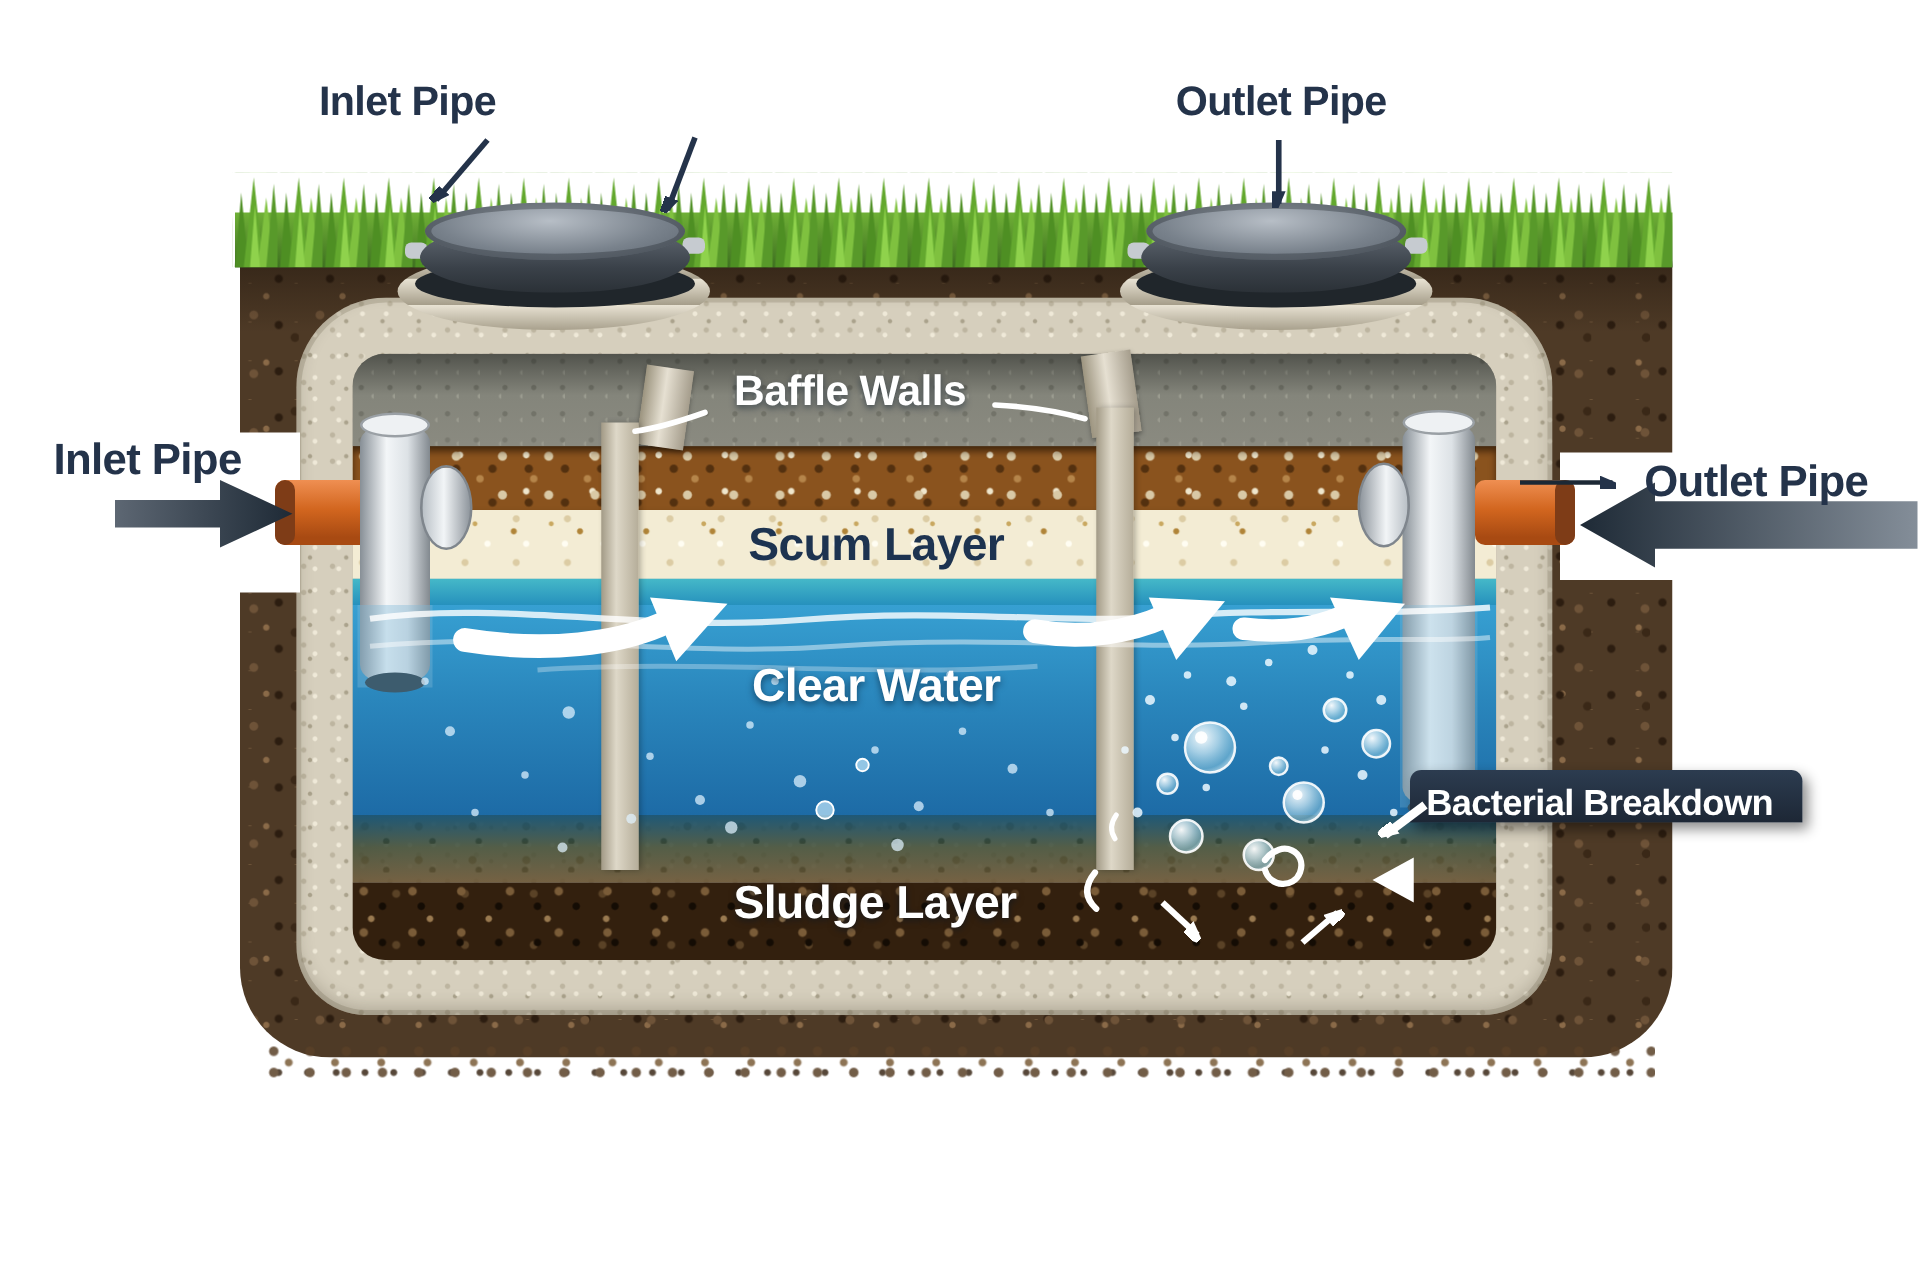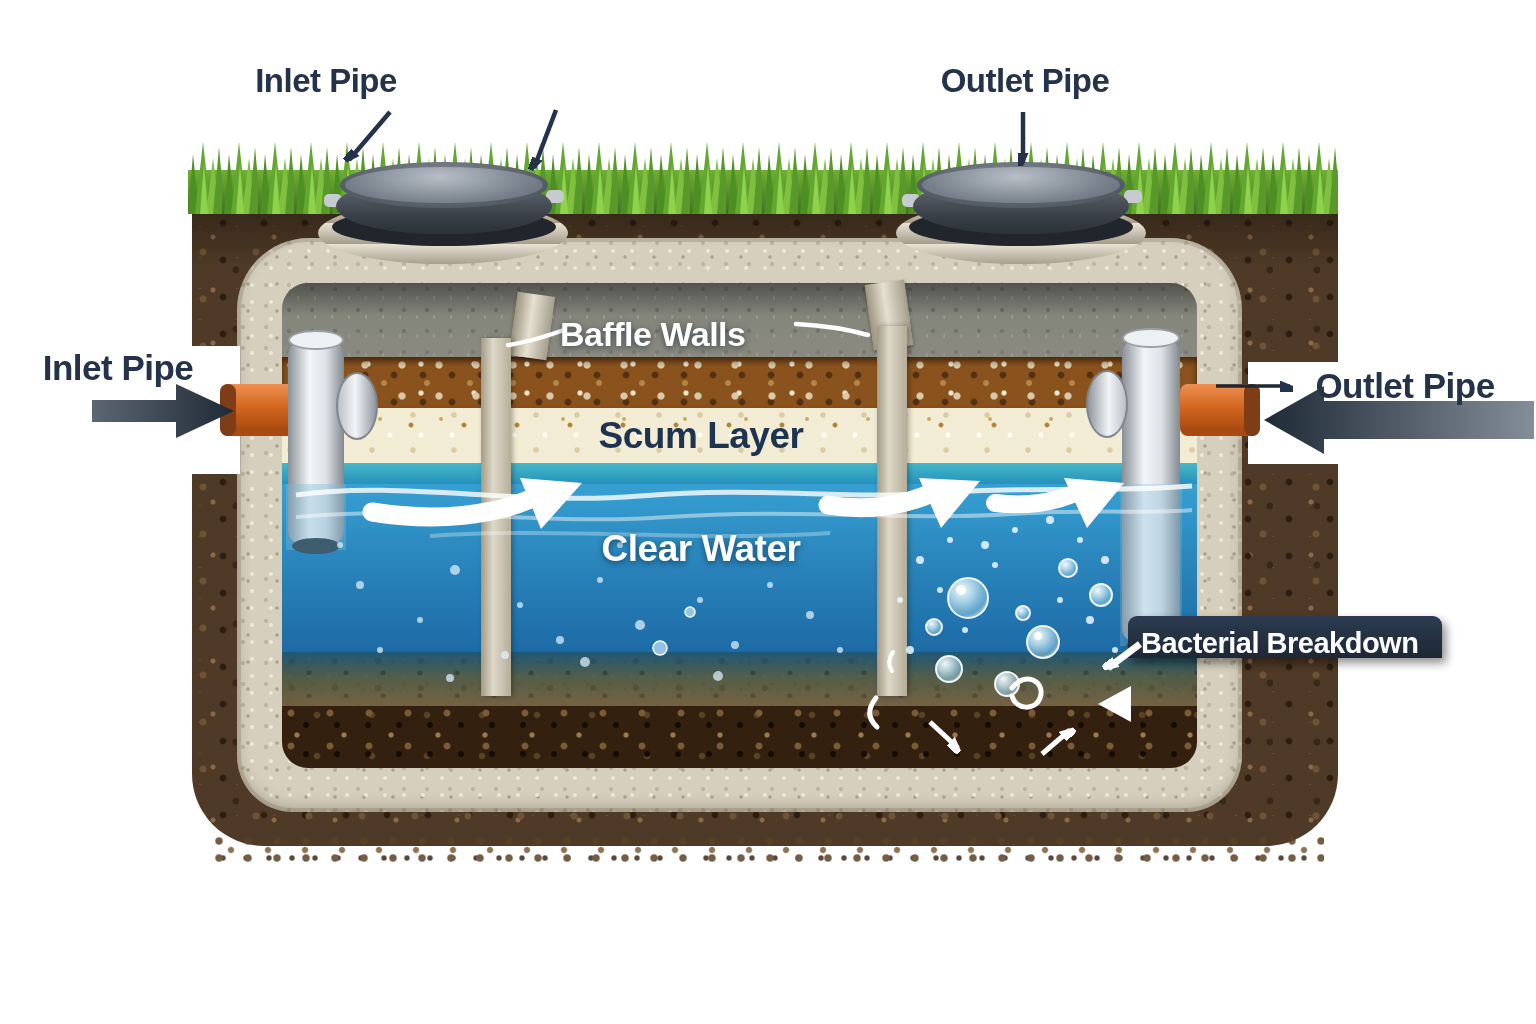--- a/index.html
+++ b/index.html
@@ -58,21 +58,21 @@
   .tx-body{background-color:#e8e7e1;
     background-image:radial-gradient(circle at 9px 8px, #dBdAd2 0 2px, transparent 3px),
       radial-gradient(circle at 21px 17px, #f4f3ee 0 2px, transparent 3px);
     background-size:29px 25px,23px 21px;}
   
   .lbl{font-weight:bold;color:#24334a;letter-spacing:-0.5px;line-height:1.05;}
   .lbl-top{font-size:33px;text-align:center;}
   .lbl-side{font-size:35px;text-align:center;}
   .lbl-white{color:#ffffff;text-shadow:0 2px 6px rgba(0,20,40,.55);}
   .lbl-layer{font-size:37px;text-align:center;}
-  .lbl-baffle{font-size:34px;margin-top:21px;}
+  .lbl-baffle{font-size:34px;text-align:center;}
   .callout-title{color:#fff;font-weight:bold;font-size:29px;letter-spacing:-0.5px;
                  line-height:54px;padding-left:13px;white-space:nowrap;}
   .callout-body-text{color:#253549;font-weight:bold;font-size:28px;line-height:1.32;
                  padding:9px 10px 0 26px;letter-spacing:-0.5px;}
   svg{display:block;}
 </style>
 </head>
 <body>
 
 <div class="scene">
@@ -301,14 +301,15 @@
     <polygon points="1131,686 1098,704 1131,722" fill="#ffffff"></polygon>
   </svg>
 
   <div class="abs lbl lbl-top" style="left:226px;top:64px;width:200px;z-index:60;">Inlet Pipe</div>
   <div class="abs lbl lbl-top" style="left:915px;top:64px;width:220px;z-index:60;">Outlet Pipe</div>
   <div class="abs lbl lbl-side" style="left:33px;top:350px;width:170px;z-index:60;">Inlet Pipe</div>
   <div class="abs lbl lbl-side" style="left:1305px;top:368px;width:200px;z-index:60;">Outlet Pipe</div>
   <div class="abs lbl lbl-white lbl-baffle" style="left:560px;top:296px;width:240px;z-index:60;">Baffle Walls</div>
   <div class="abs lbl lbl-white lbl-layer" style="left:581px;top:530px;width:240px;z-index:60;">Clear Water</div>
   <div class="abs lbl lbl-layer" style="left:581px;top:417px;width:240px;z-index:60;color:#1d3350;">Scum Layer</div>
+  <div class="abs lbl lbl-white lbl-layer" style="left:570px;top:703px;width:260px;z-index:60;">Sludge Layer</div>
 
 </div>
 
 </body></html>

